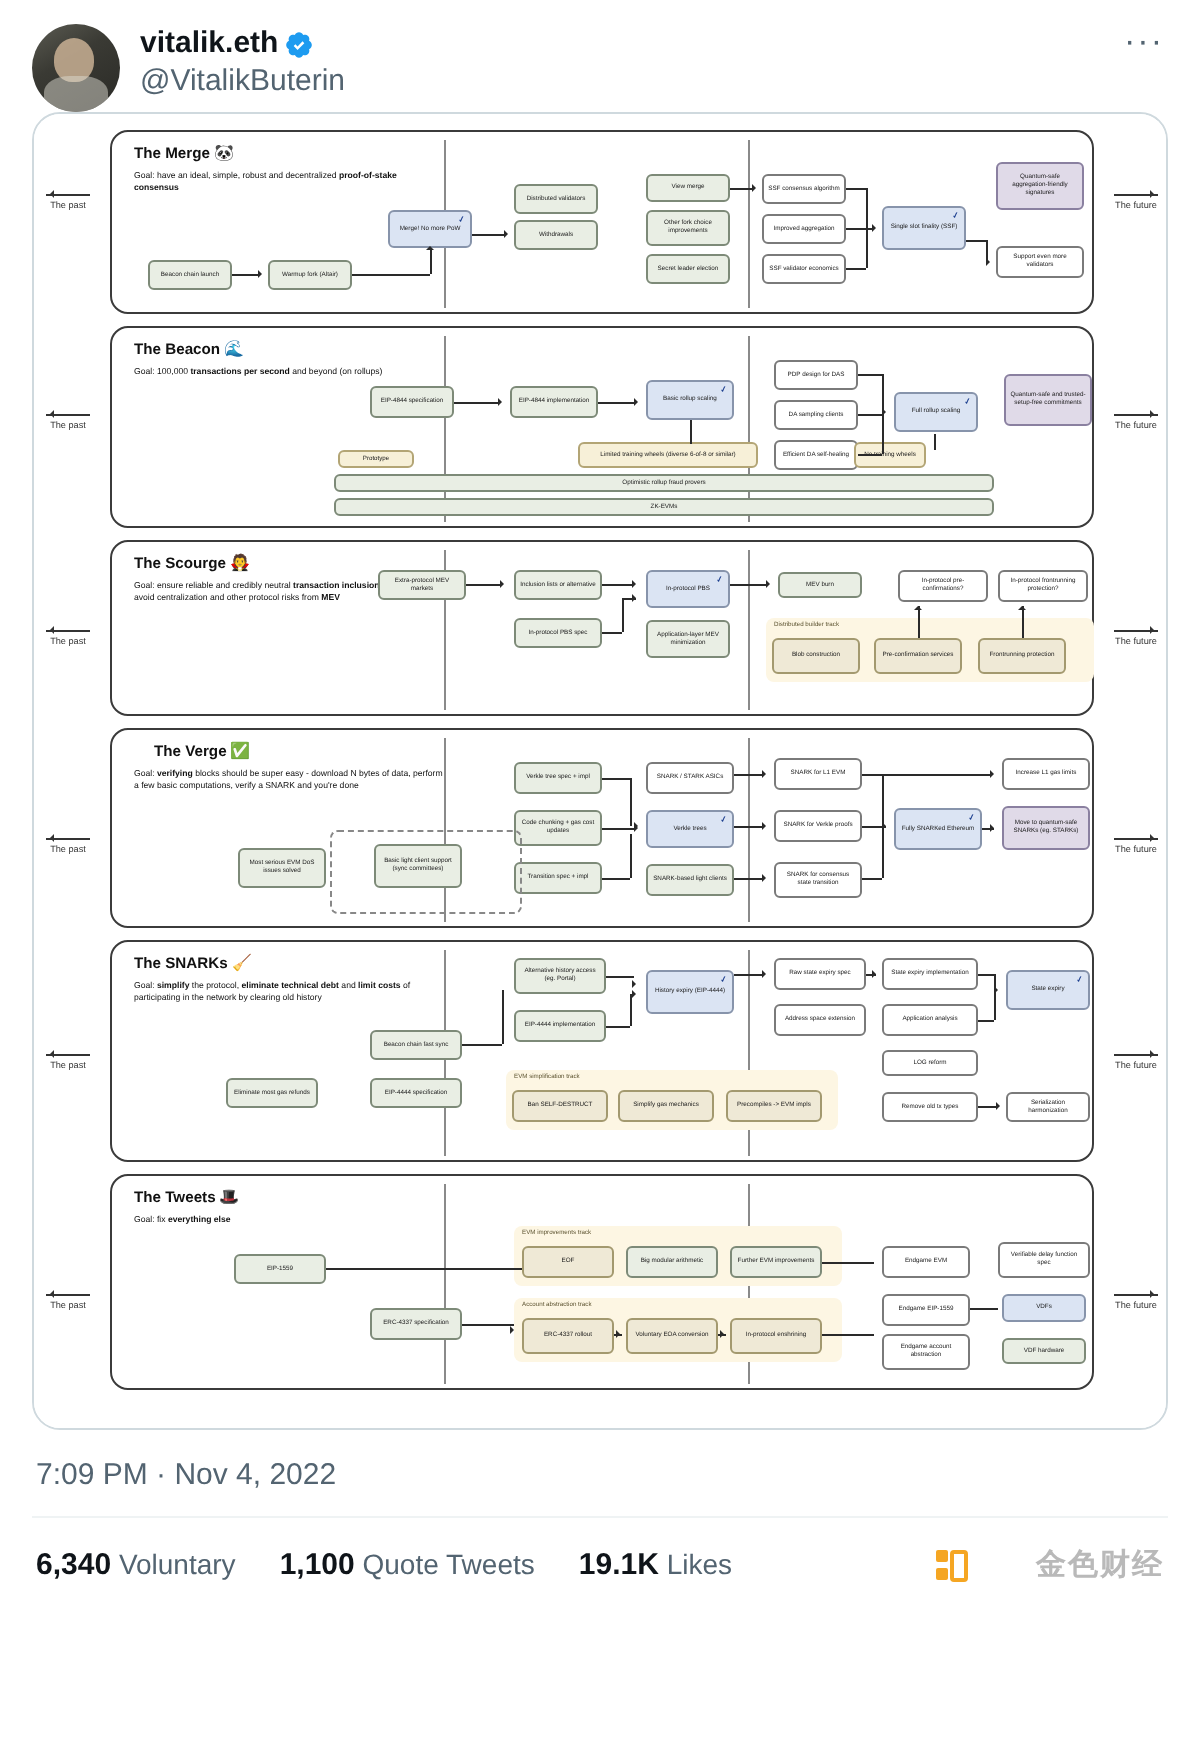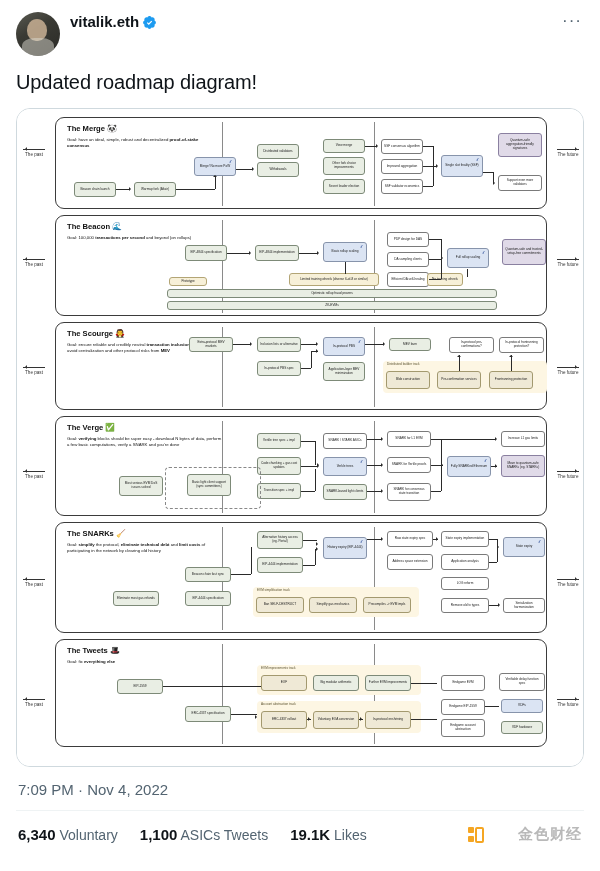--- a/index.html
+++ b/index.html
@@ -107,25 +107,25 @@
   <div class="tweet-head">
     <div class="avatar"></div>
     <div class="names">
       <div class="dispname">
         <span>vitalik.eth</span>
         <svg class="verified" viewBox="0 0 24 24">
           <path fill="#1d9bf0" d="M22.25 12c0-1.43-.88-2.67-2.19-3.34.46-1.39.2-2.9-.81-3.91s-2.52-1.27-3.91-.81C14.67 2.63 13.43 1.75 12 1.75S9.33 2.63 8.66 3.94c-1.39-.46-2.9-.2-3.91.81S3.48 7.27 3.94 8.66C2.63 9.33 1.75 10.57 1.75 12s.88 2.67 2.19 3.34c-.46 1.39-.2 2.9.81 3.91s2.52 1.27 3.91.81c.67 1.31 1.91 2.19 3.34 2.19s2.67-.88 3.34-2.19c1.39.46 2.9.2 3.91-.81s1.27-2.52.81-3.91c1.31-.67 2.19-1.91 2.19-3.34z"></path>
           <path fill="#fff" d="M10.84 15.93l-3.1-3.1 1.41-1.41 1.69 1.68 4.01-4.01 1.41 1.41z"></path>
         </svg>
       </div>
+      <div class="handle">@VitalikButerin</div>
     </div>
     <div class="more-btn">···</div>
   </div>
 
-  <div class="tweet-text">Updated roadmap diagram!</div>
 
   <div class="media">
     <div class="diagram">
 
       <div class="era past" style="left:0px;top:40px;"><span class="bar"></span><span>The past</span></div>
       <div class="era future" style="left:534px;top:40px;"><span class="bar"></span><span>The future</span></div>
       <div class="era past" style="left:0px;top:150px;"><span class="bar"></span><span>The past</span></div>
       <div class="era future" style="left:534px;top:150px;"><span class="bar"></span><span>The future</span></div>
       <div class="era past" style="left:0px;top:258px;"><span class="bar"></span><span>The past</span></div>
       <div class="era future" style="left:534px;top:258px;"><span class="bar"></span><span>The future</span></div>
@@ -333,21 +333,21 @@
       <div class="arw" style="left:366px;top:233px;"></div>
       <div class="ln lv" style="left:442px;top:246px;height:16px;"></div>
       <div class="arw-u" style="left:440px;top:244px;"></div>
       <div class="ln lv" style="left:494px;top:246px;height:16px;"></div>
       <div class="arw-u" style="left:492px;top:244px;"></div>
 
       <div class="phase" style="top:307px;height:100px;">
         <div class="rail" style="left:166px;top:4px;height:92px;"></div>
         <div class="rail" style="left:318px;top:4px;height:92px;"></div>
       </div>
-      <div class="phase-title" style="left:50px;top:314px;">
+      <div class="phase-title" style="left:60px;top:314px;">
         <span>The Verge</span> <span class="phase-emoji">✅</span>
       </div>
       <div class="phase-goal" style="left:50px;top:327px;width:155px;">Goal: <b>verifying</b> blocks should be super easy - download N bytes of data, perform a few basic computations, verify a SNARK and you're done</div>
 
       <div class="node n-green" style="left:102px;top:367px;width:44px;height:20px;">
           <span>Most serious EVM DoS issues solved</span>
         </div>
       <div class="node n-green" style="left:170px;top:365px;width:44px;height:22px;">
           <span>Basic light client support (sync committees)</span>
         </div>
@@ -574,21 +574,21 @@
 
   <div class="ts">7:09 PM · Nov 4, 2022</div>
   <div class="hr"></div>
   <div class="stats">
     <div>
       <b>6,340</b>
       <span>Voluntary</span>
     </div>
     <div>
       <b>1,100</b>
-      <span>ASICs Tweets</span>
+      <span>Quote Tweets</span>
     </div>
     <div>
       <b>19.1K</b>
       <span>Likes</span>
     </div>
     <div class="wm">
       <svg class="wm-mark" viewBox="0 0 16 16">
         <rect x="0" y="0" width="6" height="6" rx="1" fill="#f5a623"></rect>
         <rect x="8" y="1" width="7" height="14" rx="1" fill="none" stroke="#f5a623" stroke-width="2"></rect>
         <rect x="0" y="9" width="6" height="6" rx="1" fill="#f5a623"></rect>

